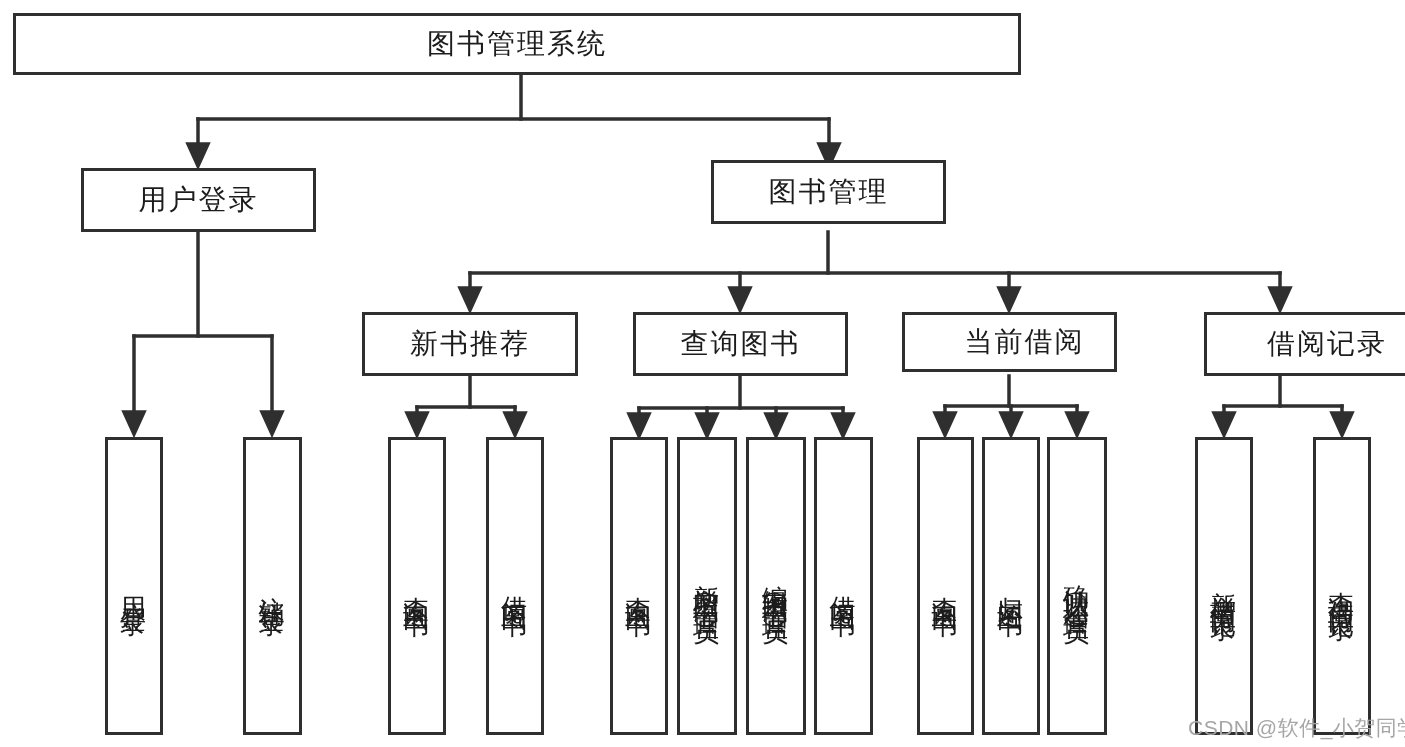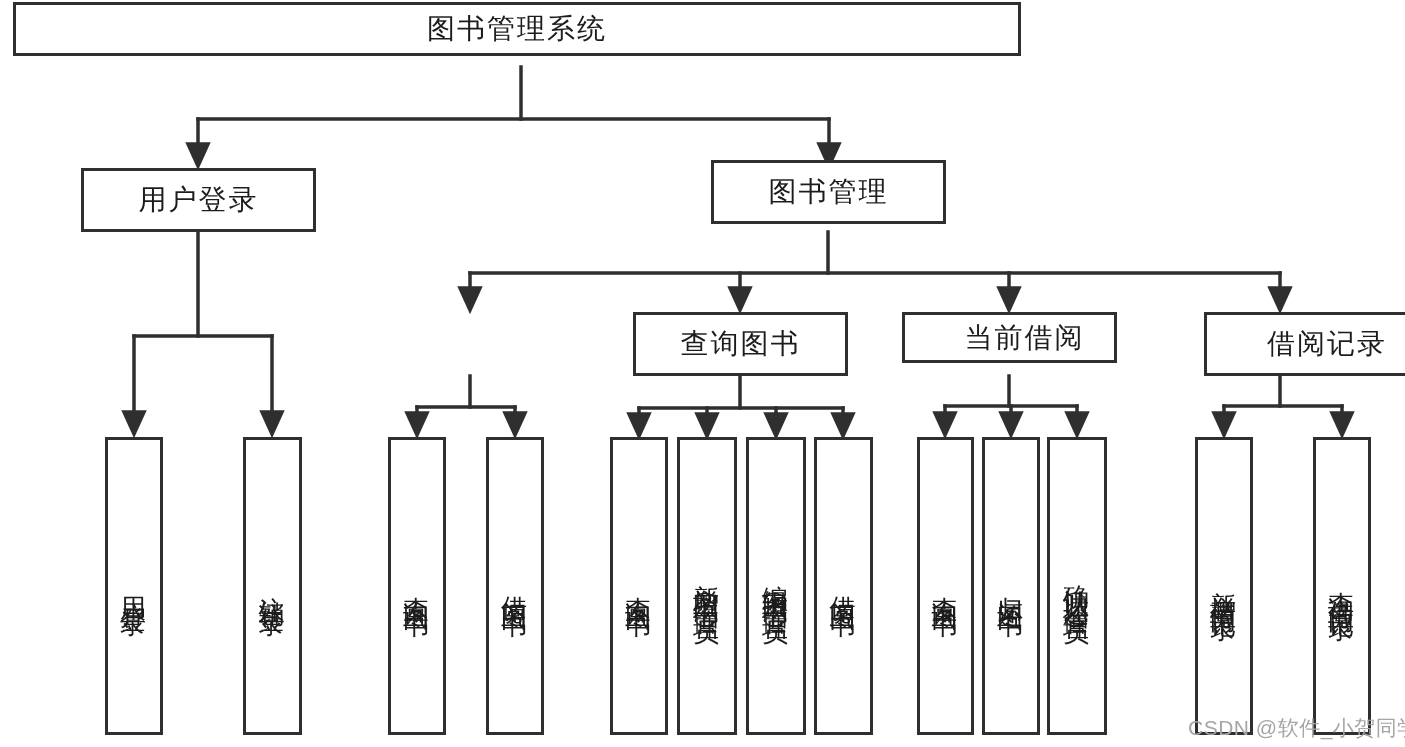--- a/index.html
+++ b/index.html
@@ -132,27 +132,28 @@
         <line x1="1280" y1="376" x2="1280" y2="406"></line>
         <line x1="1224" y1="406" x2="1342" y2="406"></line>
         <line x1="1224" y1="406" x2="1224" y2="415"></line>
         <polygon points="1214,413 1234,413 1224,435"></polygon>
         <line x1="1342" y1="406" x2="1342" y2="415"></line>
         <polygon points="1332,413 1352,413 1342,435"></polygon>
       </g>
     </g>
   </svg>
 
-  <div class="hbox" style="left:13px; top:2px; width:1008px; height:54px;">图书管理系统</div>
+  <div class="hbox" style="left:13px; top:13px; width:1008px; height:62px;">图书管理系统</div>
 
   <div class="hbox" style="left:81px; top:168px; width:235px; height:64px;">用户登录</div>
   <div class="hbox" style="left:711px; top:160px; width:235px; height:64px;">图书管理</div>
 
+  <div class="hbox" style="left:362px; top:312px; width:216px; height:64px;">新书推荐</div>
   <div class="hbox" style="left:633px; top:312px; width:215px; height:64px;">查询图书</div>
-  <div class="hbox" style="left:902px; top:312px; width:215px; height:51px;padding-left:30px;">当前借阅</div>
+  <div class="hbox" style="left:902px; top:312px; width:215px; height:60px;padding-left:30px;">当前借阅</div>
   <div class="hbox" style="left:1172px; top:312px; width:246px; height:64px;margin-left:32px;">借阅记录</div>
 
   <div class="vbox" style="left:105px; width:58px;">用户登录</div>
   <div class="vbox" style="left:243px; width:59px;">注销登录</div>
 
   <div class="vbox" style="left:388px; width:58px;">查询图书</div>
   <div class="vbox" style="left:486px; width:58px;">借阅图书</div>
 
   <div class="vbox" style="left:610px; width:58px;">查询图书</div>
   <div class="vbox" style="left:677px; width:60px;">新增图书（管理员）</div>

